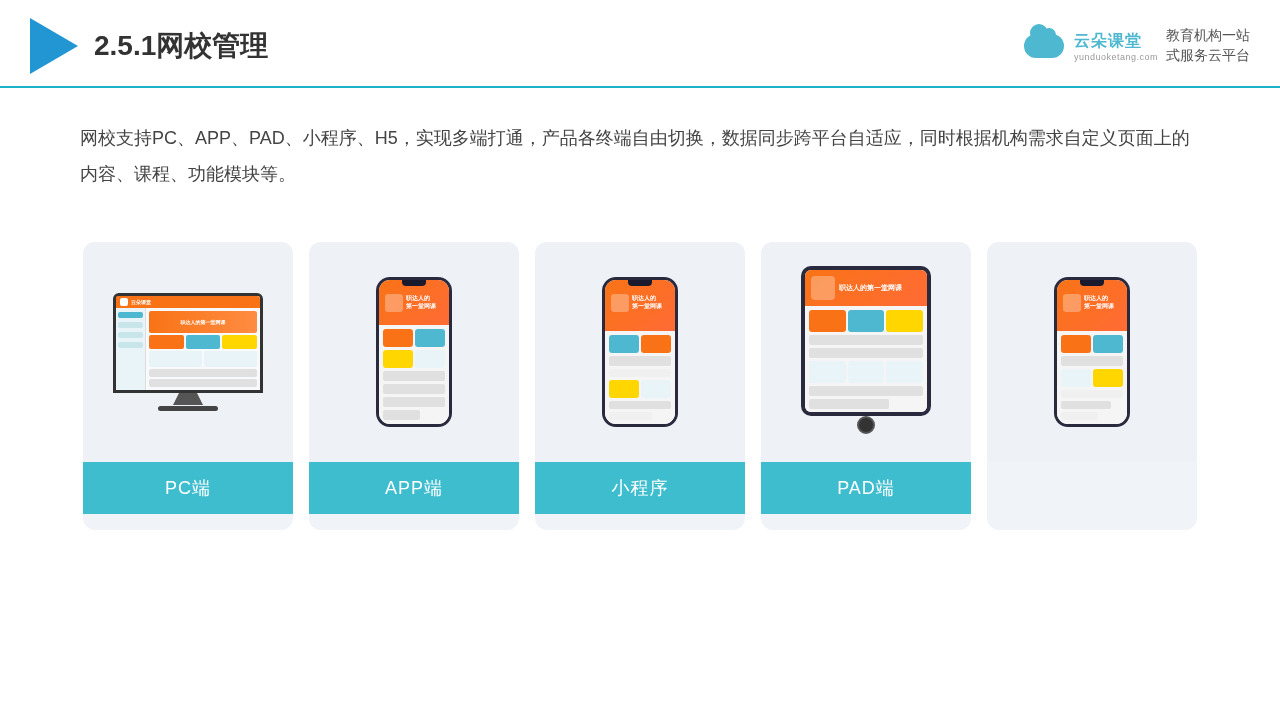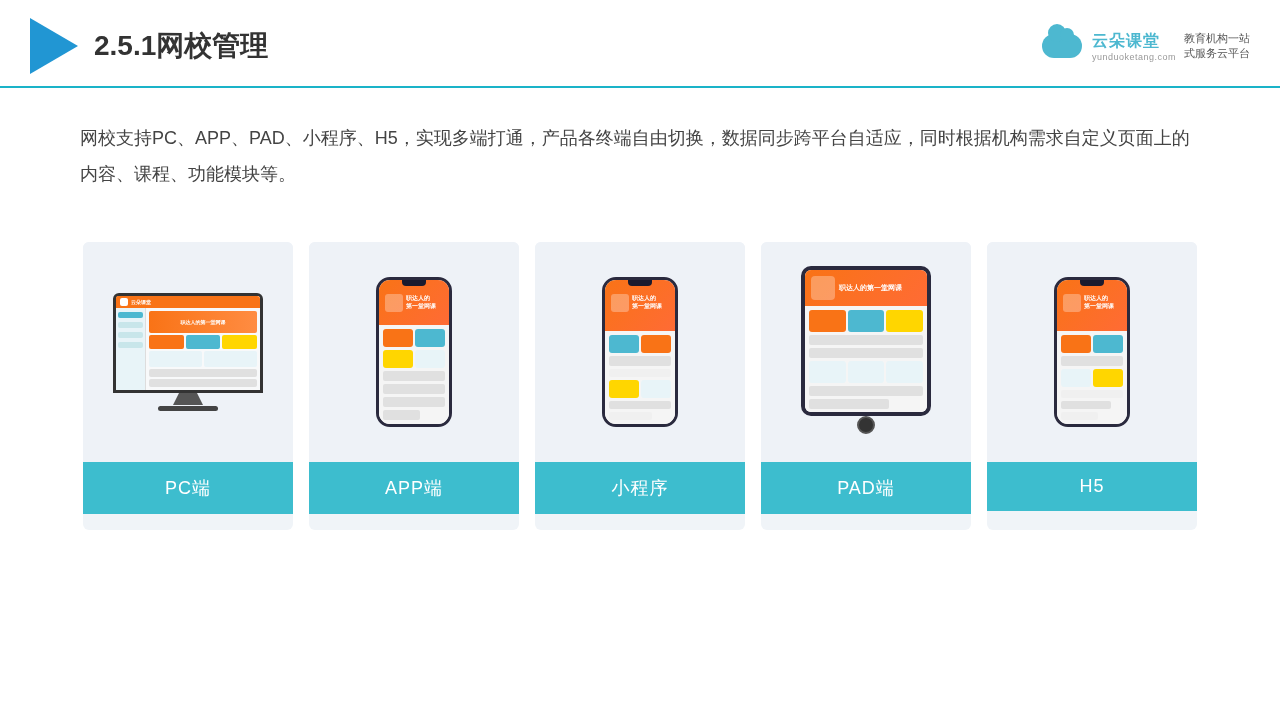--- a/index.html
+++ b/index.html
@@ -91,21 +91,21 @@
       font-weight: 700;
       color: #4db8d0;
       letter-spacing: 1px;
     }
     .brand-url {
       font-size: 9px;
       color: #999;
       letter-spacing: 0.5px;
     }
     .brand-slogan {
-      font-size: 11px;
+      font-size: 14px;
       color: #555;
       text-align: right;
       line-height: 1.4;
     }
 
     
     .description-section {
       padding: 32px 80px 20px 80px;
     }
     .description-text {
@@ -117,21 +117,21 @@
     
     .cards-section {
       display: flex;
       justify-content: center;
       gap: 16px;
       padding: 30px 50px 30px 50px;
     }
 
     .device-card {
       background: #f0f4f8;
-      border-radius: 6px;
+      border-radius: 12px;
       width: 210px;
       display: flex;
       flex-direction: column;
       align-items: center;
       overflow: hidden;
       padding-bottom: 16px;
     }
 
     .device-image-area {
       width: 100%;
@@ -594,16 +594,15 @@
                 <div class="phone-mini-card" style="background:#ffd600;"></div>
               </div>
               <div style="height:8px;background:#f0f0f0;border-radius:2px;"></div>
               <div style="height:8px;background:#e0e0e0;border-radius:2px;width:80%;"></div>
               <div style="height:8px;background:#f0f0f0;border-radius:2px;width:60%;"></div>
             </div>
           </div>
         </div>
       </div>
     </div>
-    <div class="device-label">H5</div>
   </div>
 
 </div>
 
 </body></html>

